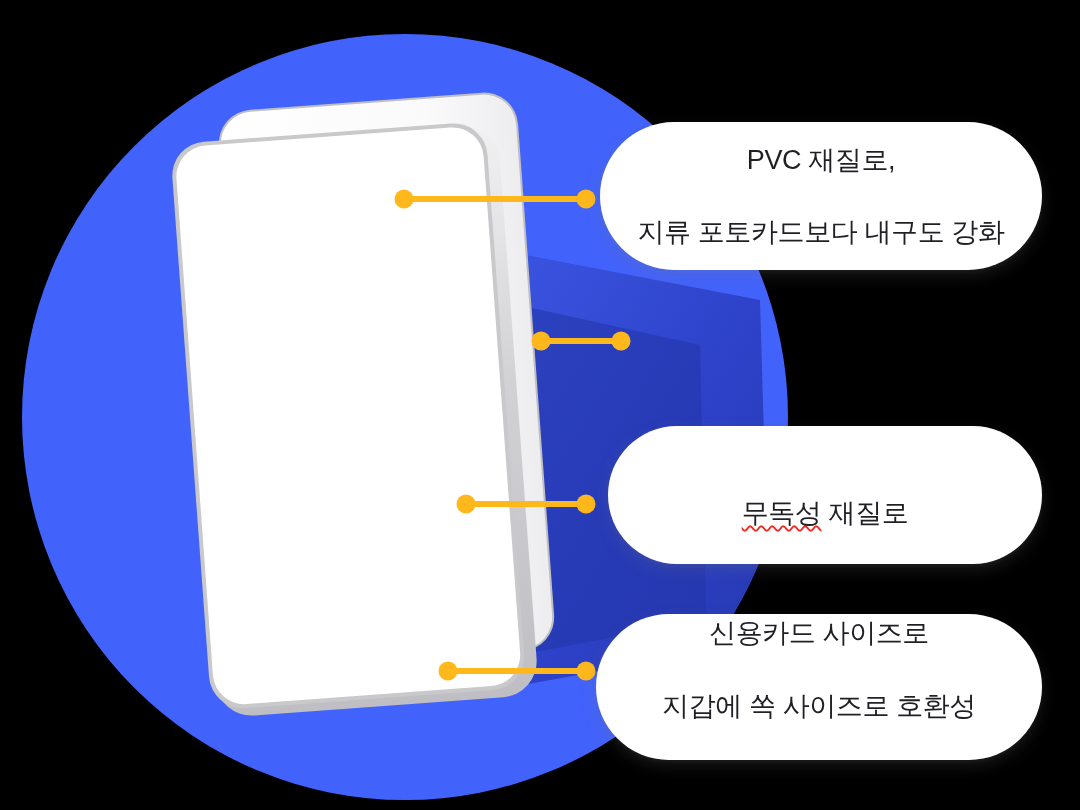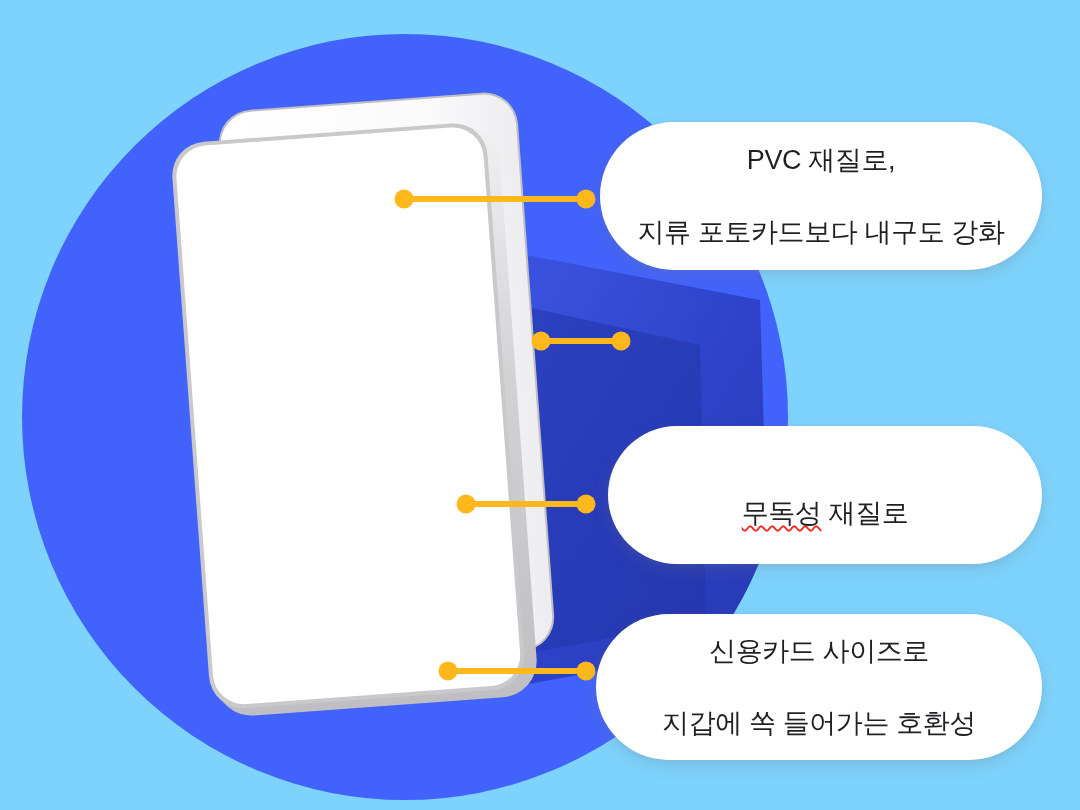--- a/index.html
+++ b/index.html
@@ -12,21 +12,21 @@
     height: 810px;
     background: #ffffff;
     font-family: "Liberation Sans", "DejaVu Sans", sans-serif;
     overflow: hidden;
   }
 
   #stage {
     position: relative;
     width: 1080px;
     height: 810px;
-    background: #7dd3fc;
+    background: #000000;
   }
 
   
   .blue-circle {
     position: absolute;
     left: 22px;
     top: 34px;
     width: 766px;
     height: 766px;
     border-radius: 50%;
@@ -80,21 +80,21 @@
   
   .misspelled {
     text-decoration: underline wavy #ee2b24;
     text-decoration-thickness: 1.6px;
     text-underline-offset: 2.5px;
   }
 
   .pill-1 { left: 600px; top: 122px; width: 442px; height: 148px; }
   .pill-2 { left: 612px; top: 286px; width: 430px; height: 134px; }
   .pill-3 { left: 608px; top: 426px; width: 434px; height: 138px; }
-  .pill-4 { left: 596px; top: 614px; width: 446px; height: 146px; }
+  .pill-4 { left: 596px; top: 614px; width: 446px; height: 146px; align-items: flex-end; }
 </style>
 </head>
 <body>
 
 <div id="stage">
 
   <div class="blue-circle" style="background: rgb(66, 99, 251);"></div>
 
   <svg class="card-stack" viewBox="0 0 1080 810" width="1080" height="810" aria-hidden="true">
     <defs>
@@ -167,17 +167,17 @@
     <div class="pill-text">
       <span class="pill-line">
         <span class="misspelled">무독성</span><span id="nontoxic-rest"> 재질로</span>
       </span>
     </div>
   </div>
 
   <div class="pill pill-4">
     <div class="pill-text">
       <span class="pill-line">신용카드 사이즈로</span>
-      <span class="pill-line">지갑에 쏙 들어가는 호환성</span>
+      <span class="pill-line">지갑에 쏙 사이즈로 호환성</span>
     </div>
   </div>
 
 </div>
 
 </body></html>

